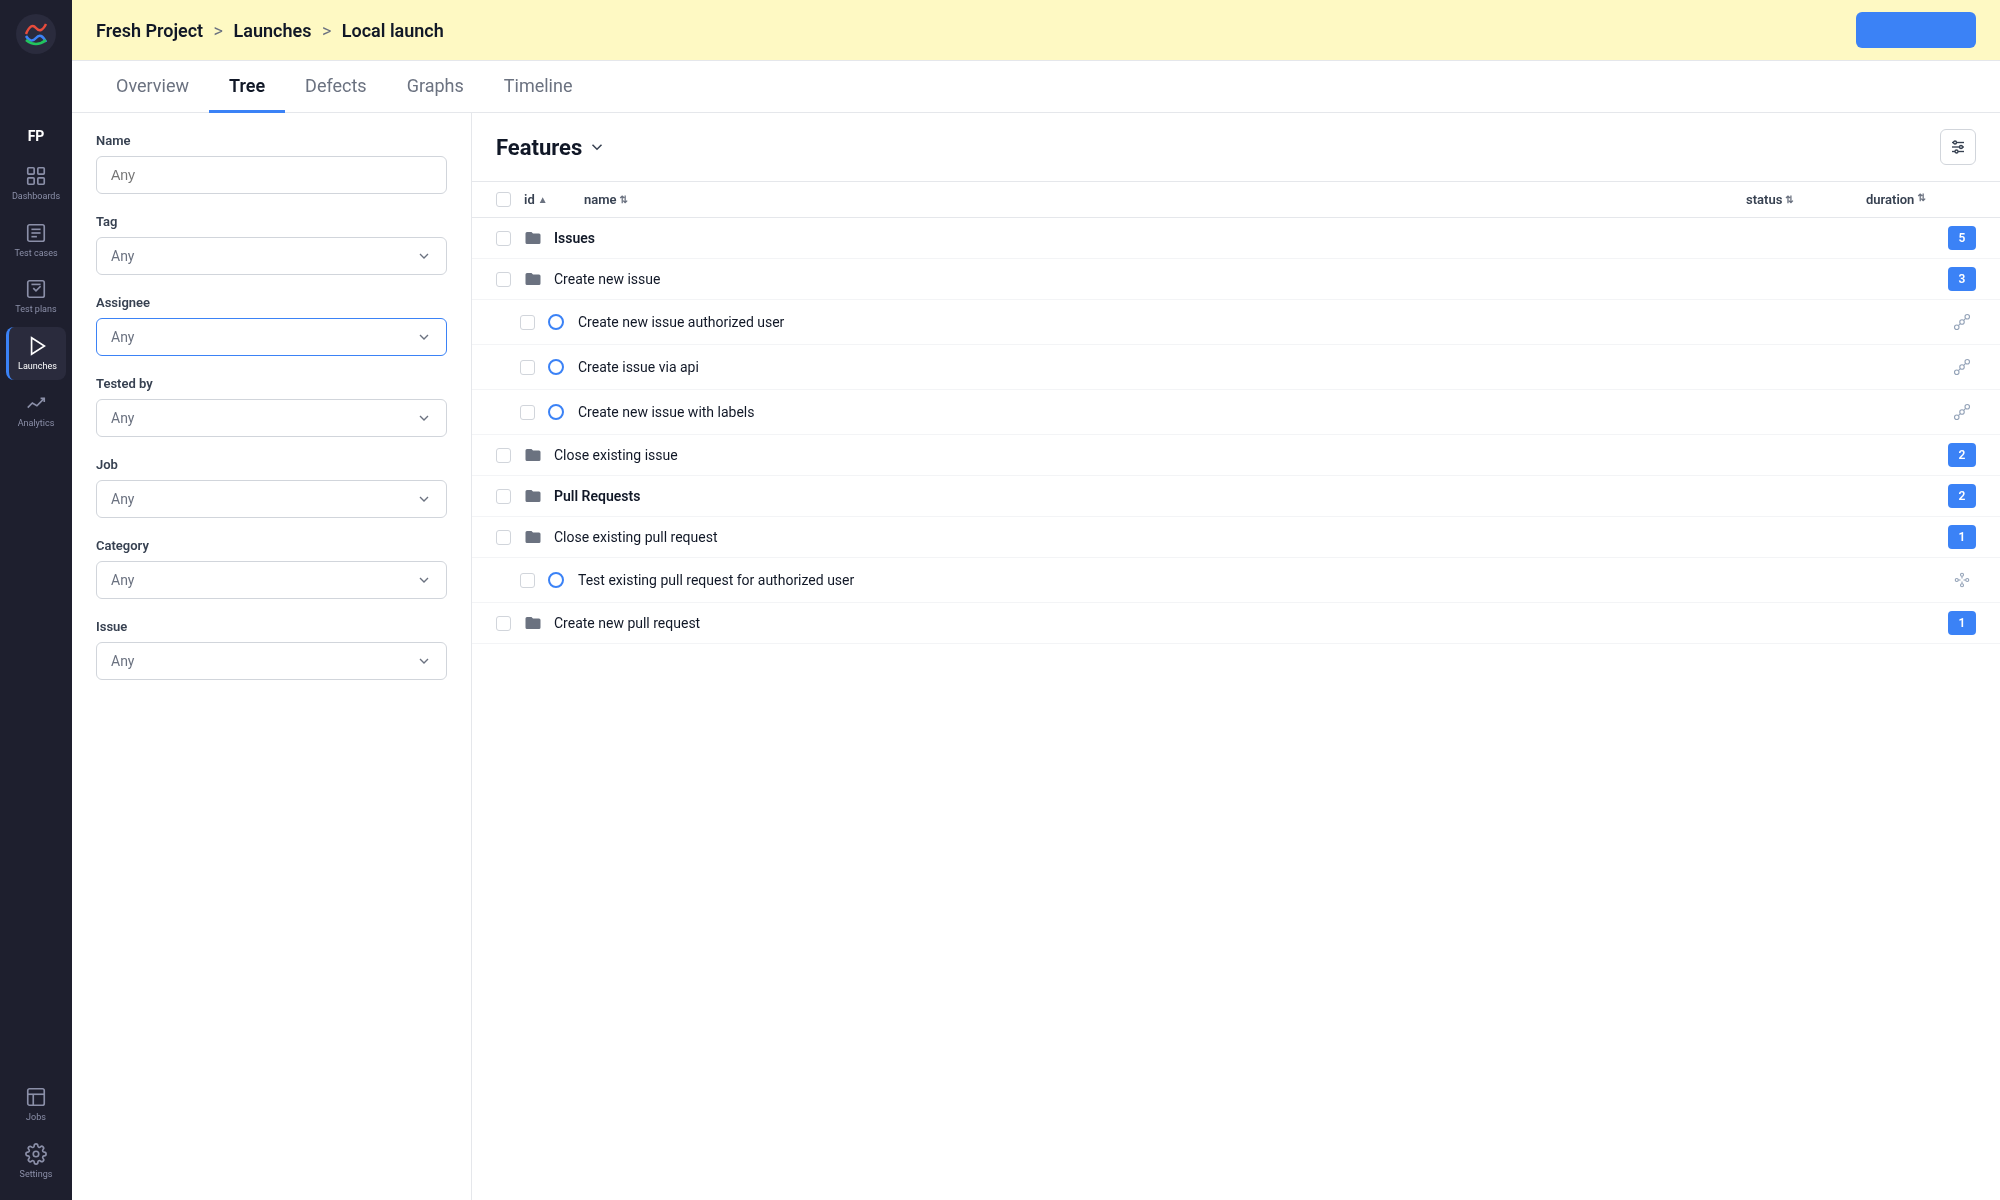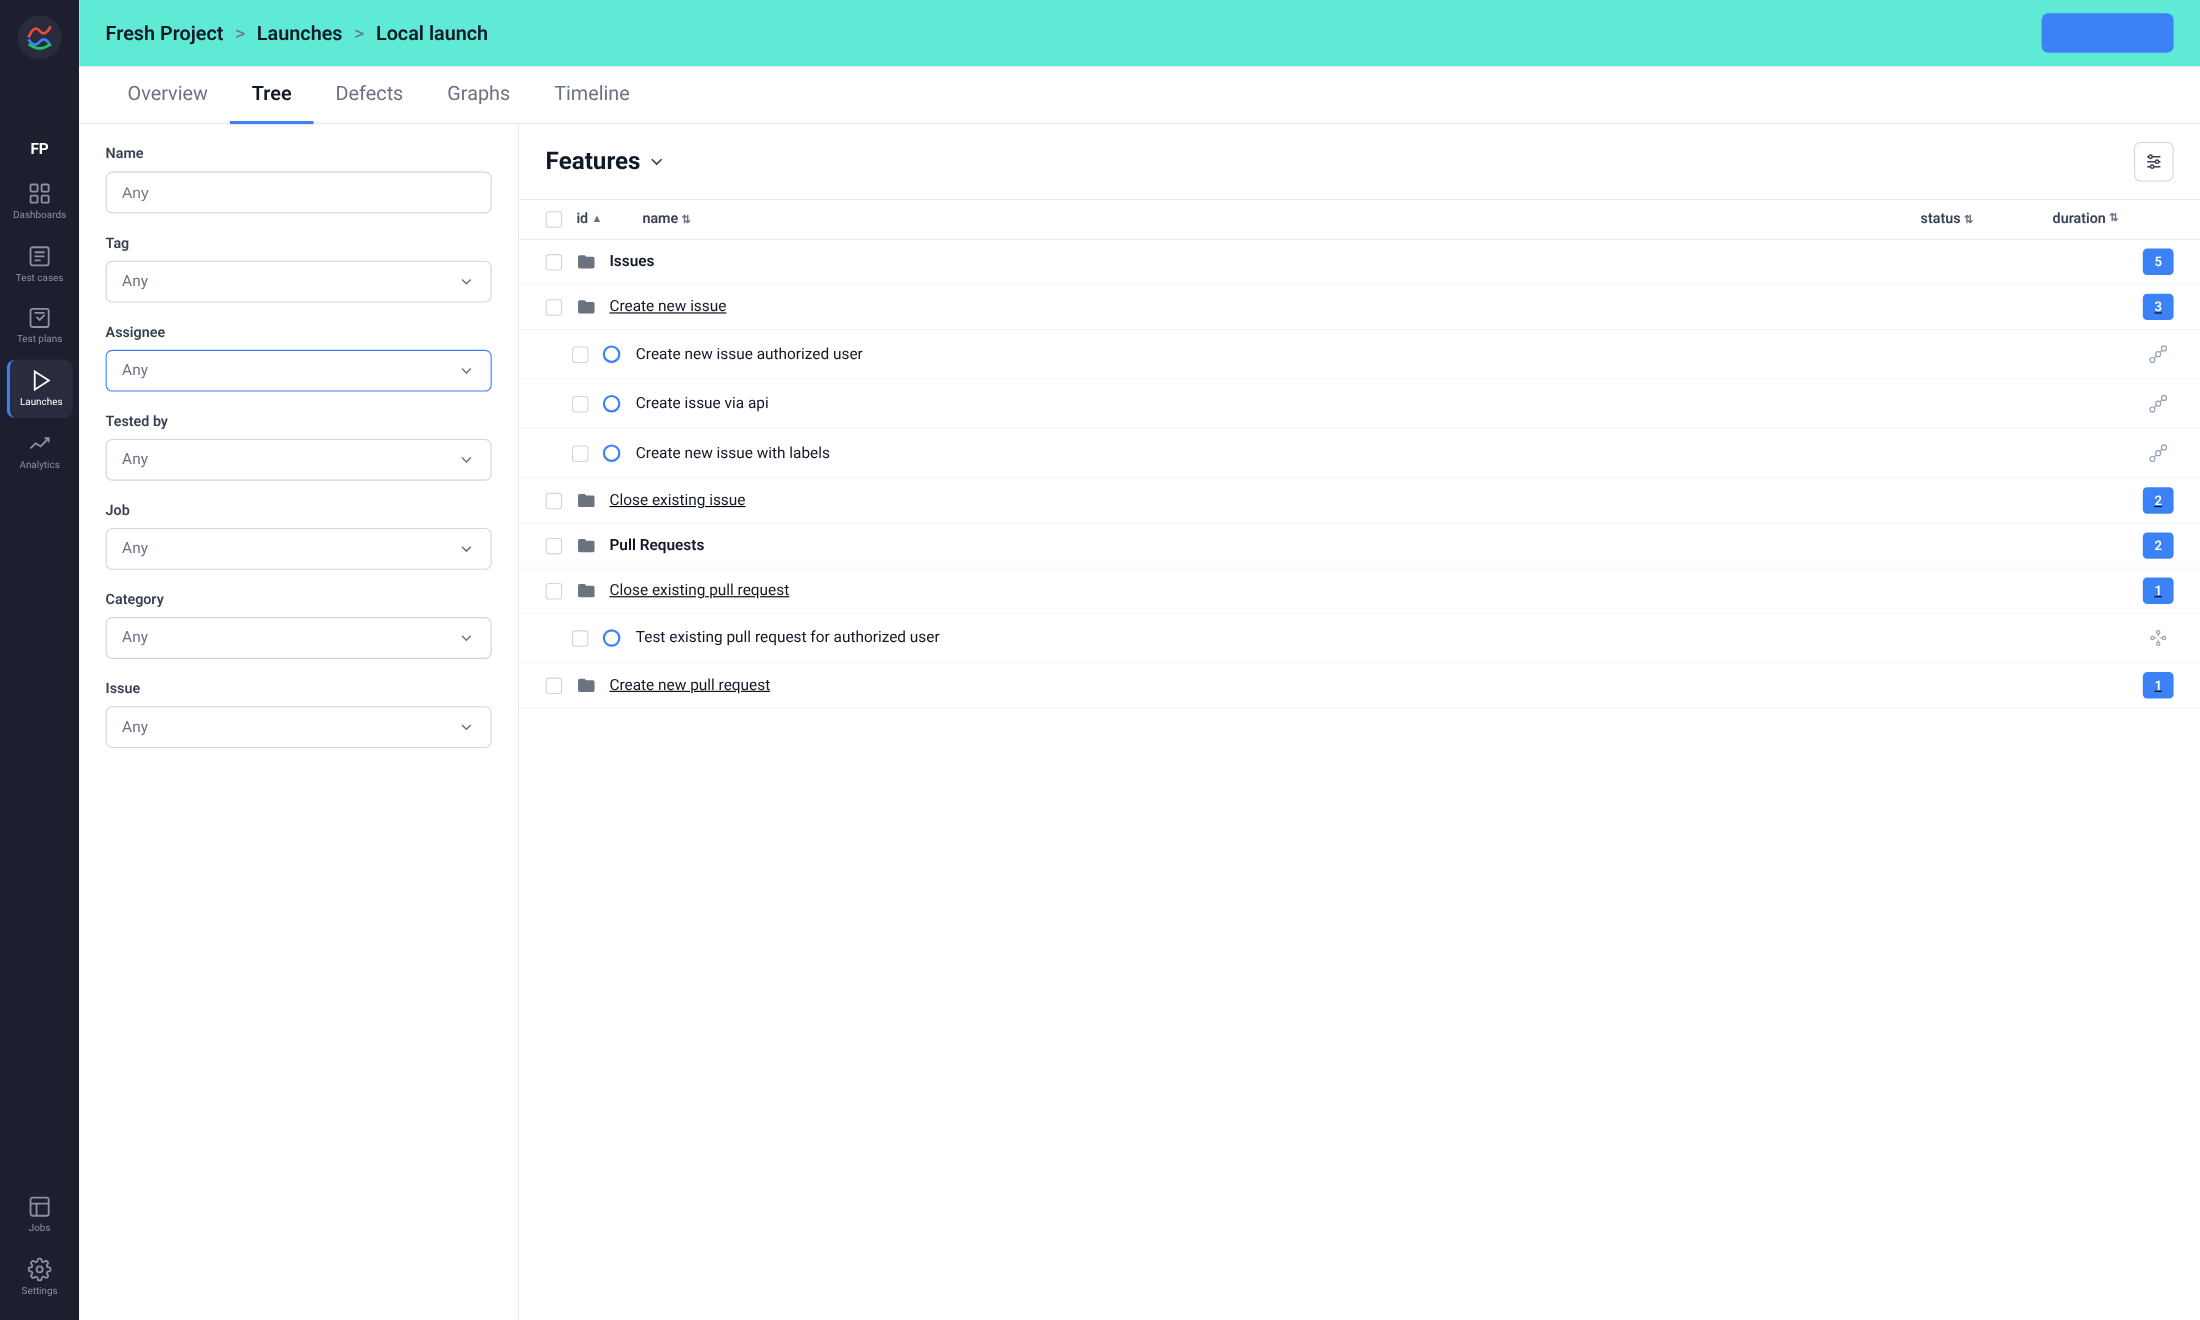--- a/index.html
+++ b/index.html
@@ -54,21 +54,21 @@
       background: #fff;
     }
 
     
     .header {
       padding: 12px 24px;
       border-bottom: 1px solid #e5e7eb;
       display: flex;
       align-items: center;
       justify-content: space-between;
-      background: #5eead4;
+      background: #fef9c3;
     }
     .breadcrumb {
       font-size: 18px;
       font-weight: 600;
       color: #111827;
     }
     .breadcrumb .sep { color: #6b7280; margin: 0 6px; font-weight: 400; }
     .header-btn {
       background: #3b82f6;
       color: #fff;
@@ -268,21 +268,21 @@
       width: 28px;
       height: 28px;
       display: flex;
       align-items: center;
       justify-content: center;
       flex-shrink: 0;
     }
     .row-action-icon svg { width: 18px; height: 18px; color: #6b7280; }
 
     
-    .indent-1 { padding-left: 24px; text-decoration: underline; }
+    .indent-1 { padding-left: 24px; }
     .indent-2 { padding-left: 48px; }
 
     
     .cb {
       width: 15px; height: 15px;
       border: 1.5px solid #d1d5db;
       border-radius: 3px;
       background: #fff;
       flex-shrink: 0;
       cursor: pointer;

